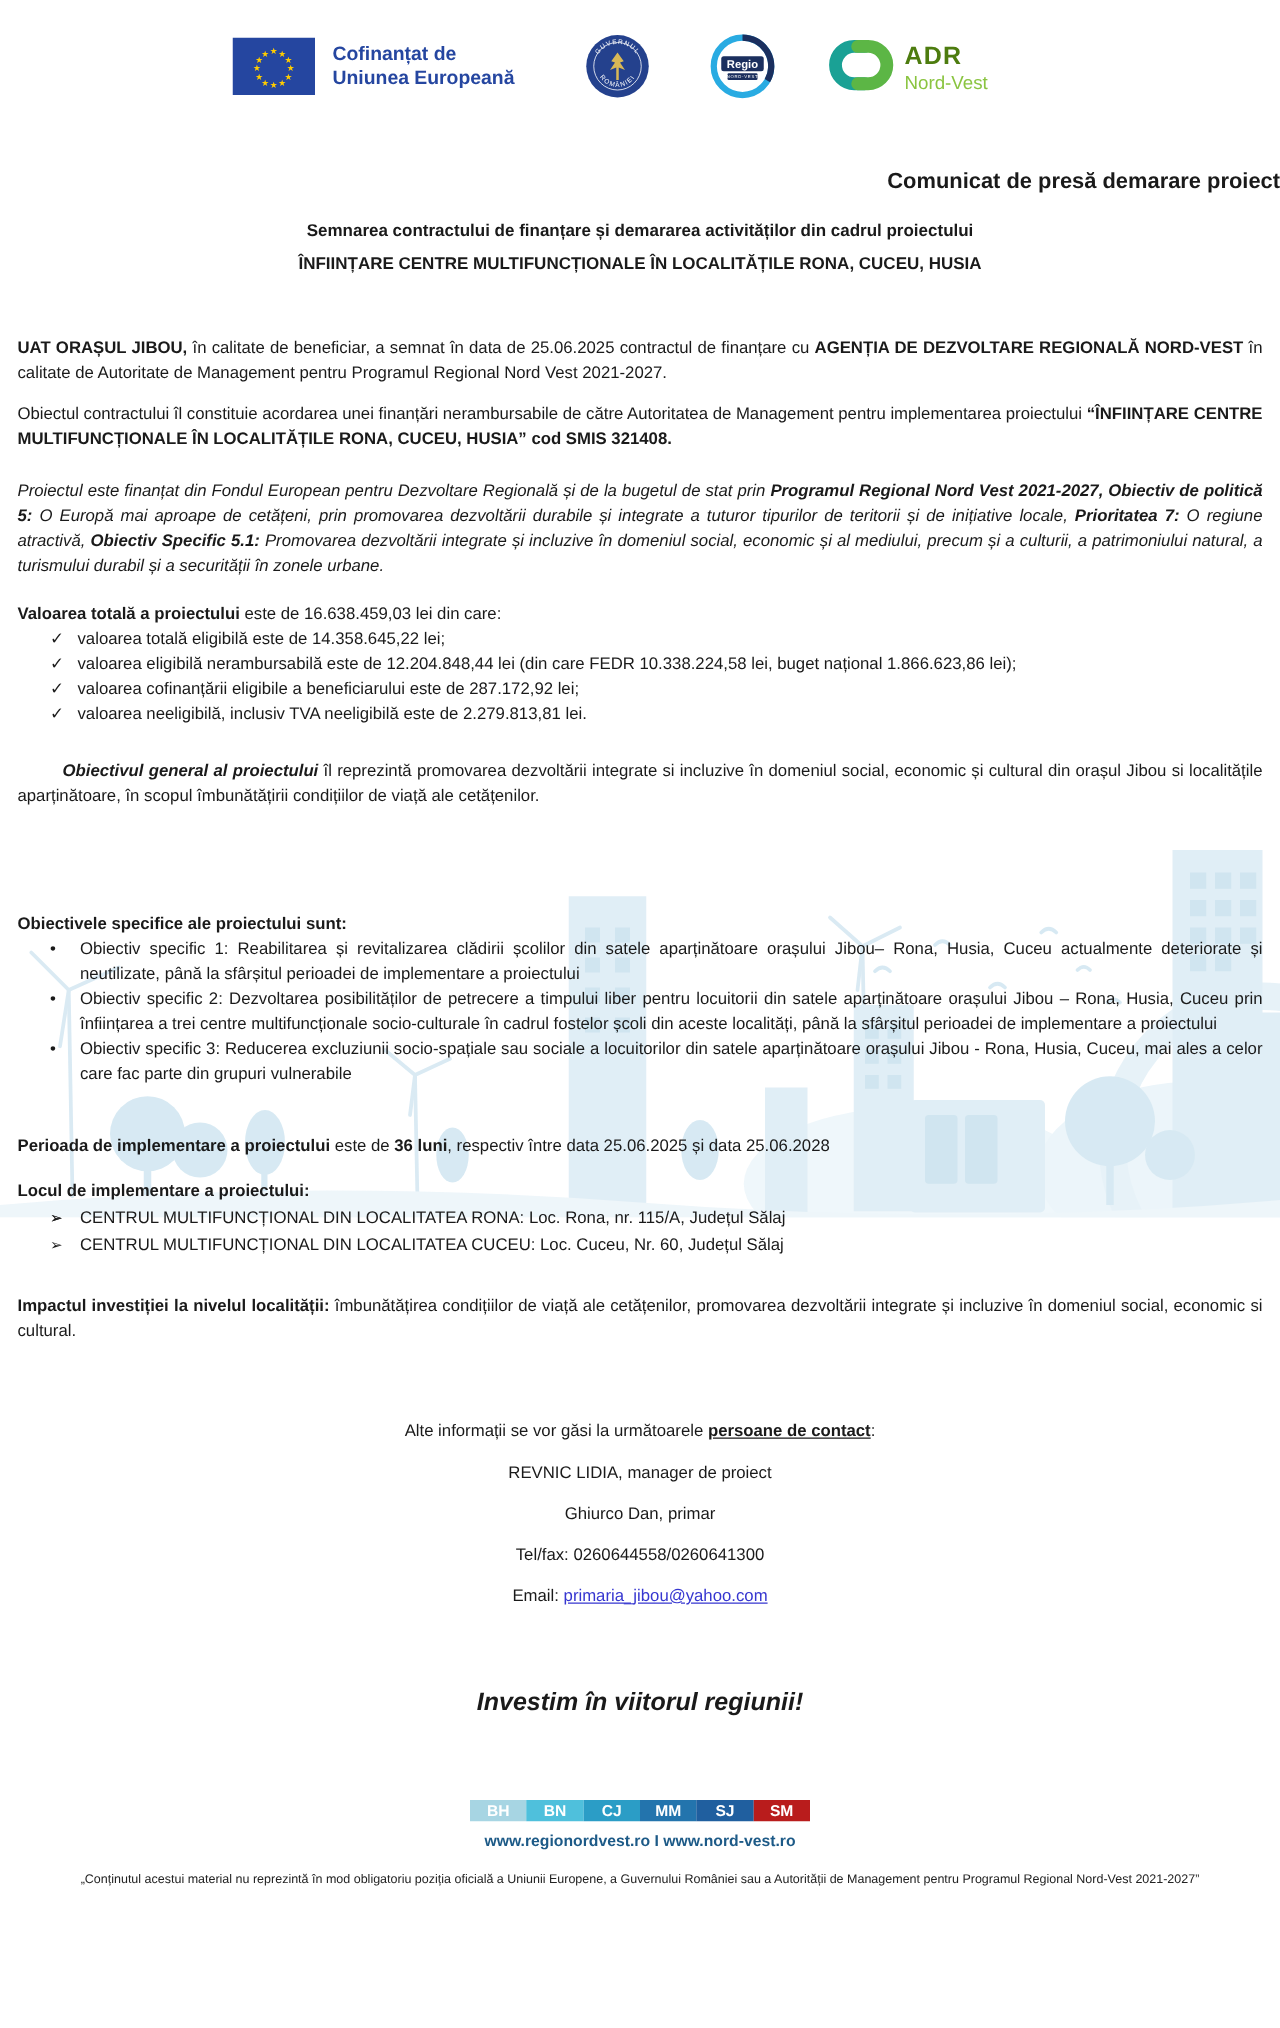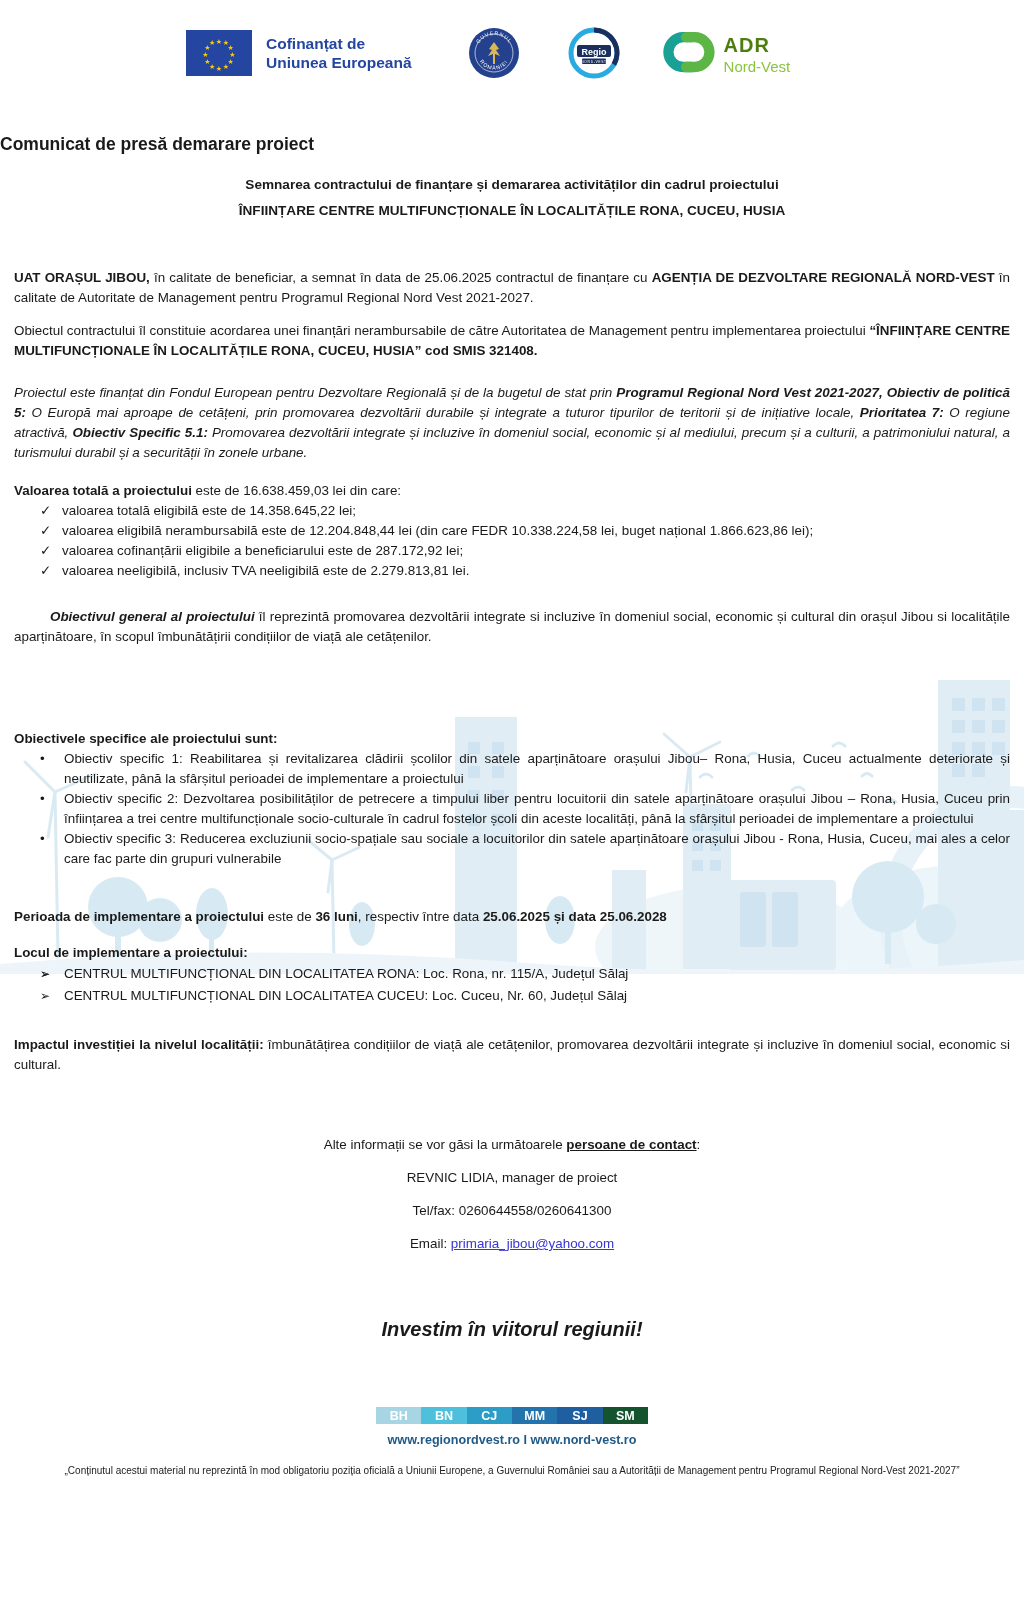--- a/index.html
+++ b/index.html
@@ -11,21 +11,21 @@
   
   .logo-row{display:flex;align-items:center;padding-top:22px;margin-left:186px;height:62px;}
   .eu-block{display:flex;align-items:center;gap:14px;}
   .eu-text{font-weight:bold;color:#2546a0;font-size:15.5px;line-height:19px;}
   .gov-seal{margin-left:56px;}
   .regio-logo{margin-left:48px;}
   .adr-block{display:flex;align-items:center;margin-left:40px;gap:8px;}
   .adr-text .adr-title{font-weight:bold;font-size:20px;color:#4d7c0f;line-height:26px;letter-spacing:1px;}
   .adr-text .adr-sub{font-size:15px;color:#8ac440;line-height:17px;}
 
-  .doc-title{margin-top:50px;text-align:left;font-weight:bold;font-size:17.5px;}
+  .doc-title{margin-top:50px;text-align:right;font-weight:bold;font-size:17.5px;}
   .doc-date{margin-top:14px;text-align:right;padding-right:58px;font-size:13.4px;}
   .sub1{margin-top:22px;text-align:center;font-weight:bold;font-size:13.6px;}
   .sub2{margin-top:11px;text-align:center;font-weight:bold;font-size:13.6px;}
 
   .body-text{font-size:13.4px;line-height:20px;}
   .para{margin:0 14px;text-align:justify;}
   .p1{margin-top:50px;}
   .p2{margin-top:13px;}
   .p3{margin-top:22px;font-style:italic;}
   .valoarea-head{margin-top:18px;}
@@ -230,45 +230,46 @@
 
     <p class="para body-text obj-general"><span style="font-weight: bold; font-style: italic; margin-left: 36px;">Obiectivul general al proiectului</span><span> îl reprezintă promovarea dezvoltării integrate si incluzive în domeniul social, economic și cultural din orașul Jibou si localitățile aparținătoare, în scopul îmbunătățirii condițiilor de viață ale cetățenilor.</span></p>
 
     <div class="obj-spec-head body-text">Obiectivele specifice ale proiectului sunt:</div>
     <ul class="plainlist bullet-list body-text">
       <li><span class="mk">•</span><span>Obiectiv specific 1:  Reabilitarea și revitalizarea clădirii școlilor din satele aparținătoare orașului Jibou–  Rona, Husia, Cuceu actualmente deteriorate și neutilizate, până la sfârșitul perioadei de implementare a proiectului</span></li>
       <li><span class="mk">•</span><span>Obiectiv specific 2:  Dezvoltarea posibilităților de petrecere a timpului liber pentru locuitorii din satele aparținătoare orașului Jibou – Rona, Husia, Cuceu prin înființarea a trei centre multifuncționale socio-culturale în cadrul fostelor școli din aceste localități, până la sfârșitul perioadei de implementare a proiectului</span></li>
       <li><span class="mk">•</span><span>Obiectiv specific 3:  Reducerea excluziunii socio-spațiale sau sociale a locuitorilor din satele aparținătoare orașului Jibou - Rona, Husia, Cuceu, mai ales a celor care fac parte din grupuri vulnerabile</span></li>
     </ul>
 
-    <p class="para body-text perioada"><span style="font-weight: bold;">Perioada de implementare a proiectului</span><span> este de </span><span style="font-weight: bold;">36  luni</span><span>, respectiv între data </span><span style="font-weight: bold;">25.06.2025  și data 25.06.2028</span></p>
+    <p class="para body-text perioada"><span style="font-weight: bold;">Perioada de implementare a proiectului</span><span> este de </span><span style="font-weight: bold;">36  luni</span><span>, respectiv între data </span><span style="font-weight: normal;">25.06.2025  și data 25.06.2028</span></p>
 
     <div class="locul-head body-text">Locul de implementare a proiectului:</div>
     <ul class="plainlist arrow-list body-text">
       <li><span class="mk">➢</span></li>
       <li><span class="mk">➢</span><span>CENTRUL MULTIFUNCȚIONAL DIN  LOCALITATEA RONA: Loc. Rona, nr. 115/A, Județul Sălaj</span></li>
       <li><span class="mk">➢</span><span>CENTRUL MULTIFUNCȚIONAL DIN  LOCALITATEA CUCEU: Loc. Cuceu, Nr. 60, Județul Sălaj</span></li>
     </ul>
 
     <p class="para body-text impact"><span style="font-weight: bold;">Impactul investiției la nivelul localității:</span><span> îmbunătățirea condițiilor de viață ale cetățenilor, promovarea dezvoltării integrate și incluzive în domeniul social, economic si cultural.</span></p>
 
     <div class="center-line contact-intro"><span>Alte informații se vor găsi la următoarele </span><span style="font-weight: bold; text-decoration: underline;">persoane de contact</span><span>:</span></div>
     <div class="center-line contact-line">REVNIC LIDIA, manager de proiect</div>
+    <div class="center-line contact-line">Ghiurco Dan, primar</div>
     <div class="center-line contact-line">Tel/fax: 0260644558/0260641300</div>
     <div class="center-line contact-line">
       <span>Email: </span><a href="#" class="email-link">primaria_jibou@yahoo.com</a>
     </div>
 
     <div class="slogan">Investim în viitorul regiunii!</div>
 
     <div class="county-bar">
       <div class="county-seg" style="background-color: rgb(167, 213, 227);">BH</div>
       <div class="county-seg" style="background-color: rgb(79, 192, 220);">BN</div>
       <div class="county-seg" style="background-color: rgb(43, 157, 198);">CJ</div>
       <div class="county-seg" style="background-color: rgb(35, 116, 173);">MM</div>
       <div class="county-seg" style="background-color: rgb(32, 95, 159);">SJ</div>
-      <div class="county-seg" style="background-color: #14532d;">SM</div>
+      <div class="county-seg" style="background-color: #b91c1c;">SM</div>
     </div>
     <div class="websites">www.regionordvest.ro  I  www.nord-vest.ro</div>
     <div class="disclaimer">„Conținutul acestui material nu reprezintă în mod obligatoriu poziția oficială a Uniunii Europene, a Guvernului României sau a Autorității de Management pentru Programul Regional Nord-Vest 2021-2027”</div>
 
   </div>
 </div>
 
 </body></html>

